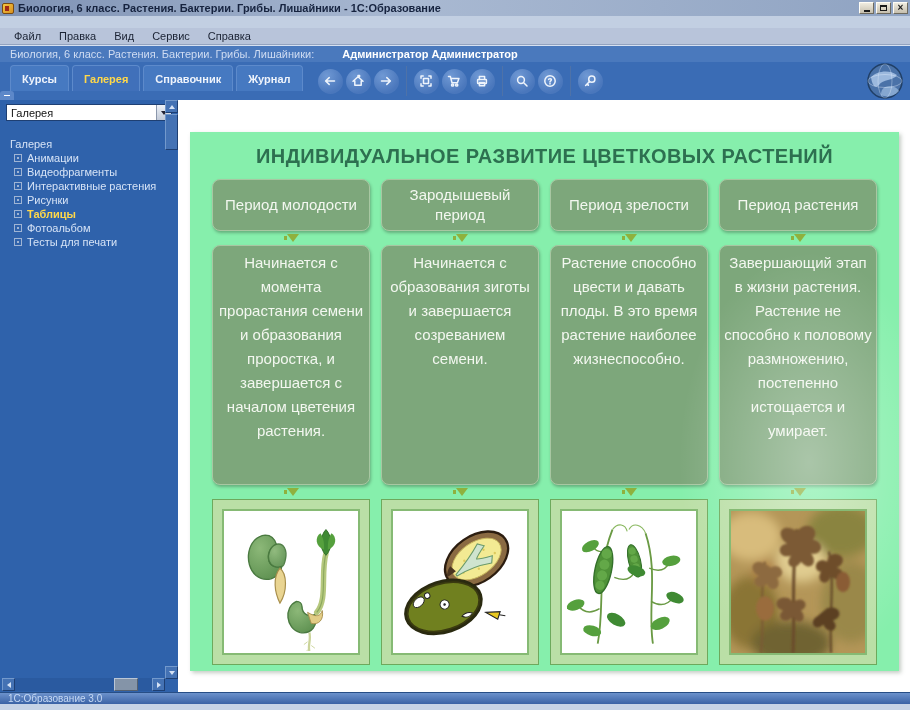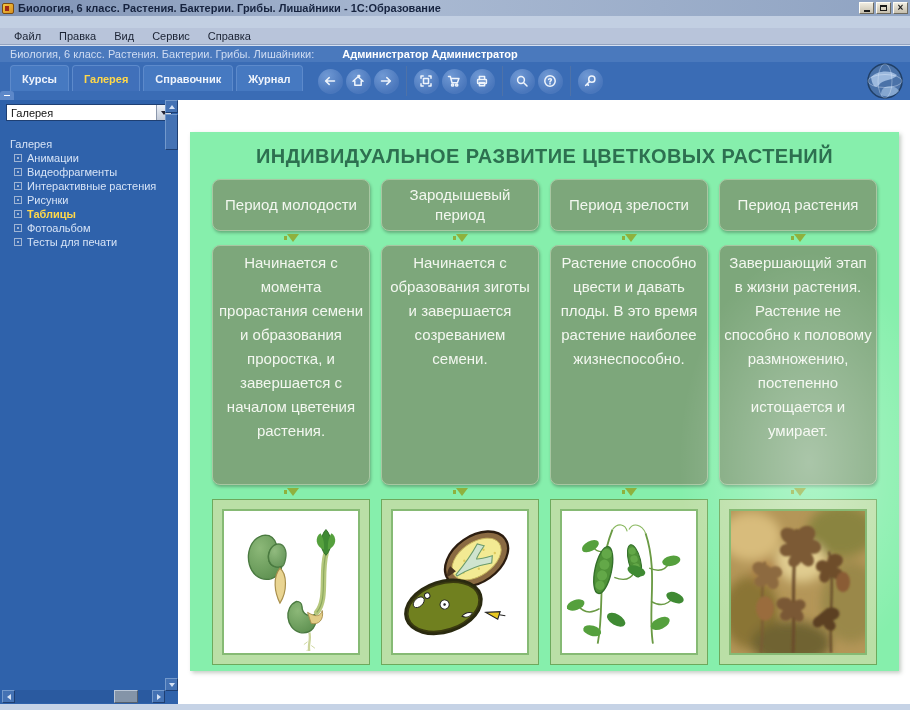--- a/index.html
+++ b/index.html
@@ -498,15 +498,18 @@
                 </svg>
               </div>
             </div>
           </div>
 
         </div>
       </div>
     </div>
   </div>
 
+  <div class="statusbar">
+    <span class="status-text">1С:Образование 3.0</span>
+  </div>
   <div class="bottomstrip"></div>
 
 </div>
 
 </body></html>

